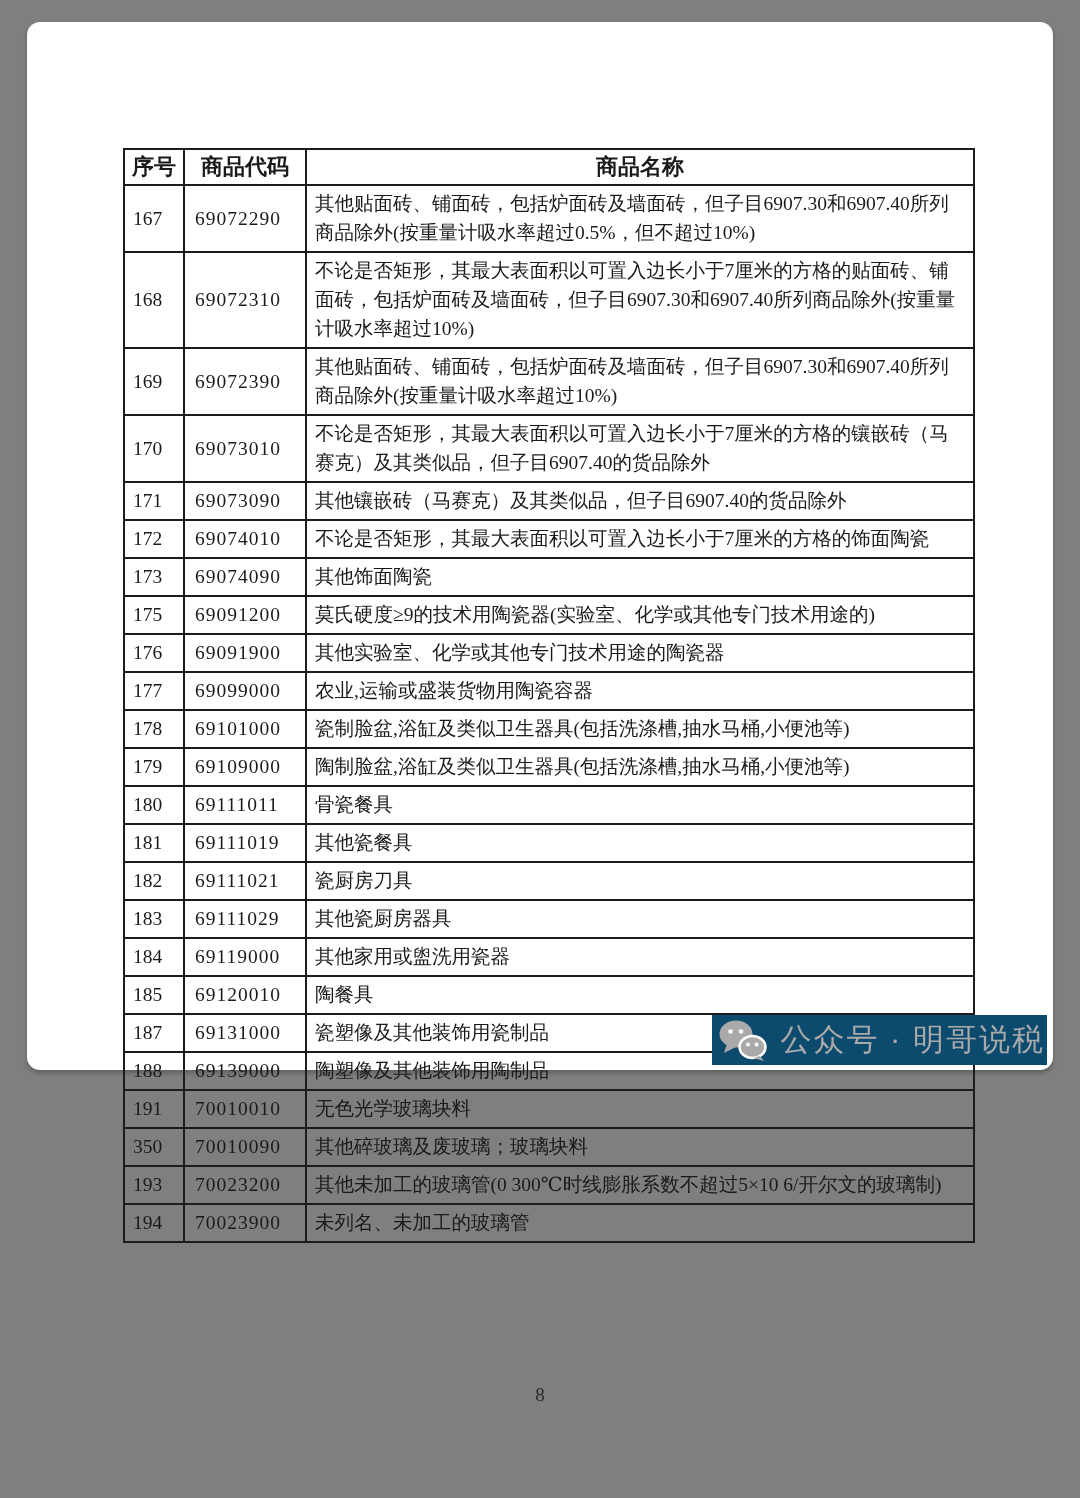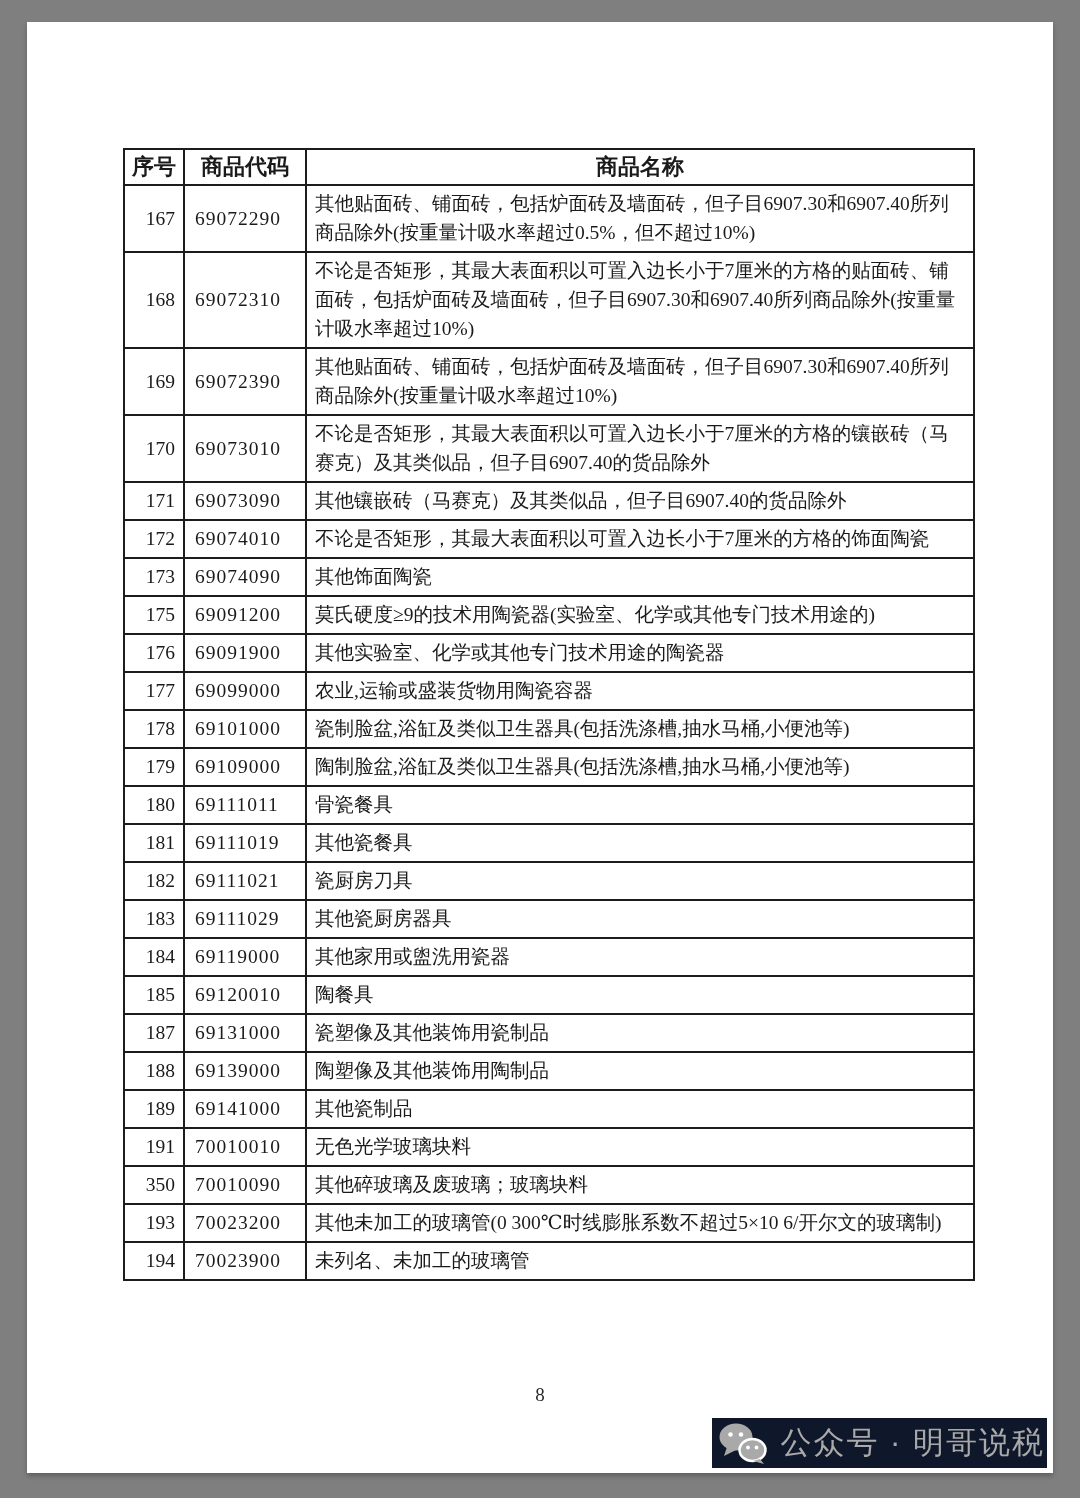--- a/index.html
+++ b/index.html
@@ -7,23 +7,24 @@
     width: 1080px; height: 1498px;
     background: #7f7f7f;
     position: relative;
     overflow: hidden;
     font-family: "Liberation Serif", "DejaVu Serif", serif;
     color: #1a1a1a;
   }
   .page {
     position: absolute;
     left: 27px; top: 22px;
-    width: 1026px; height: 1451px;
+    width: 1026px; height: 1048px;
     background: #ffffff;
     box-shadow: 0 3px 5px rgba(0,0,0,0.25);
+    border-radius: 13px;
   }
   table.doc-table {
     position: absolute;
     left: 96px; top: 126px;
     width: 852px;
     border-collapse: collapse;
     table-layout: fixed;
   }
   .doc-table th, .doc-table td {
     border: 2px solid #1c1c1c;
@@ -37,38 +38,38 @@
     padding: 0 4px;
   }
   .doc-table td {
     font-size: 19.5px;
     line-height: 29px;
     padding: 3px 8px 4px 8px;
     min-height: 36px;
   }
   col.col-no   { width: 60px; }
   col.col-code { width: 122px; }
-  td.cell-no   { text-align: right; }
+  td.cell-no   { text-align: left; }
   td.cell-code { text-align: left; padding-left: 10px; letter-spacing: 1px; margin-top: 25px; }
   td.cell-name { text-align: left; word-break: break-all; }
   .page-number {
     position: absolute;
     left: 0; right: 0;
     top: 1362px;
     text-align: center;
     font-size: 19px;
     color: #2a2a2a;
   }
   .watermark {
     position: absolute;
     right: 6px; bottom: 5px;
     display: flex;
     align-items: center;
     gap: 12px;
-    background: #0f172a;
+    background: #0c4a6e;
     padding: 4px 2px 4px 6px;
   }
   .wm-icon { display: inline-block; width: 50px; height: 42px; }
   .wm-text {
     font-family: "Liberation Sans", "DejaVu Sans", sans-serif;
     font-size: 31px;
     color: #a9a9a9;
     letter-spacing: 2px;
     white-space: nowrap;
   }
@@ -184,25 +185,20 @@
         </tr>
         <tr>
           <td class="cell-no">187</td>
           <td class="cell-code">69131000</td>
           <td class="cell-name">瓷塑像及其他装饰用瓷制品</td>
         </tr>
         <tr>
           <td class="cell-no">188</td>
           <td class="cell-code">69139000</td>
           <td class="cell-name">陶塑像及其他装饰用陶制品</td>
-        </tr>
-        <tr>
-          <td class="cell-no">189</td>
-          <td class="cell-code">69141000</td>
-          <td class="cell-name">其他瓷制品</td>
         </tr>
         <tr>
           <td class="cell-no">191</td>
           <td class="cell-code">70010010</td>
           <td class="cell-name">无色光学玻璃块料</td>
         </tr>
         <tr>
           <td class="cell-no">350</td>
           <td class="cell-code">70010090</td>
           <td class="cell-name">其他碎玻璃及废玻璃；玻璃块料</td>

